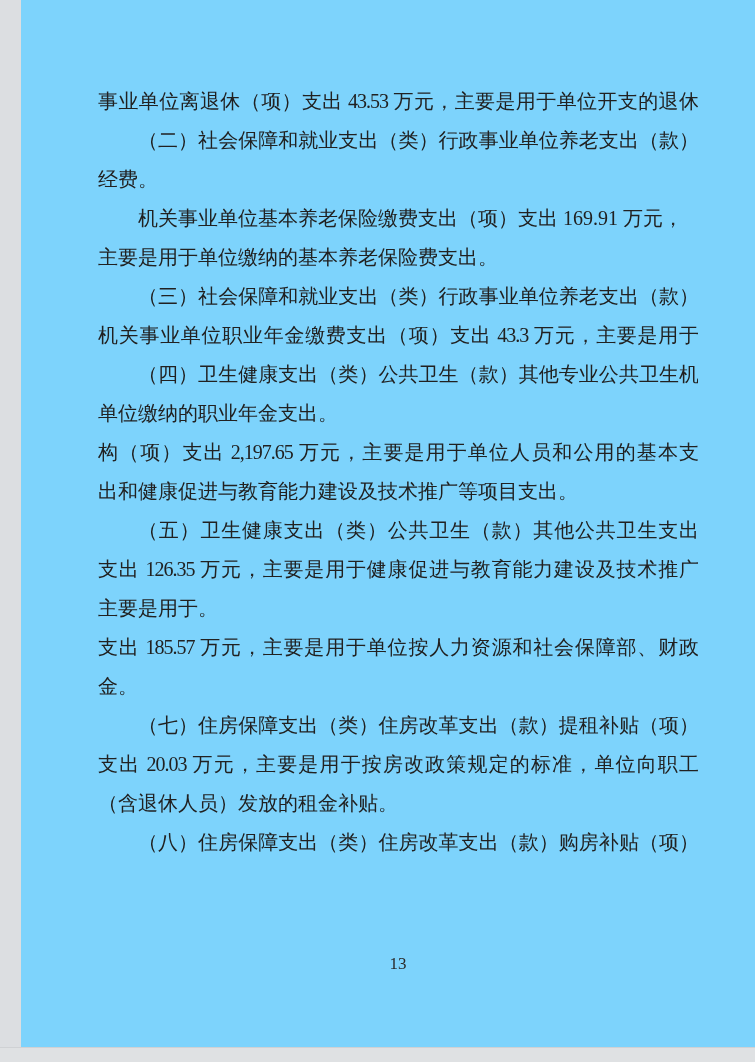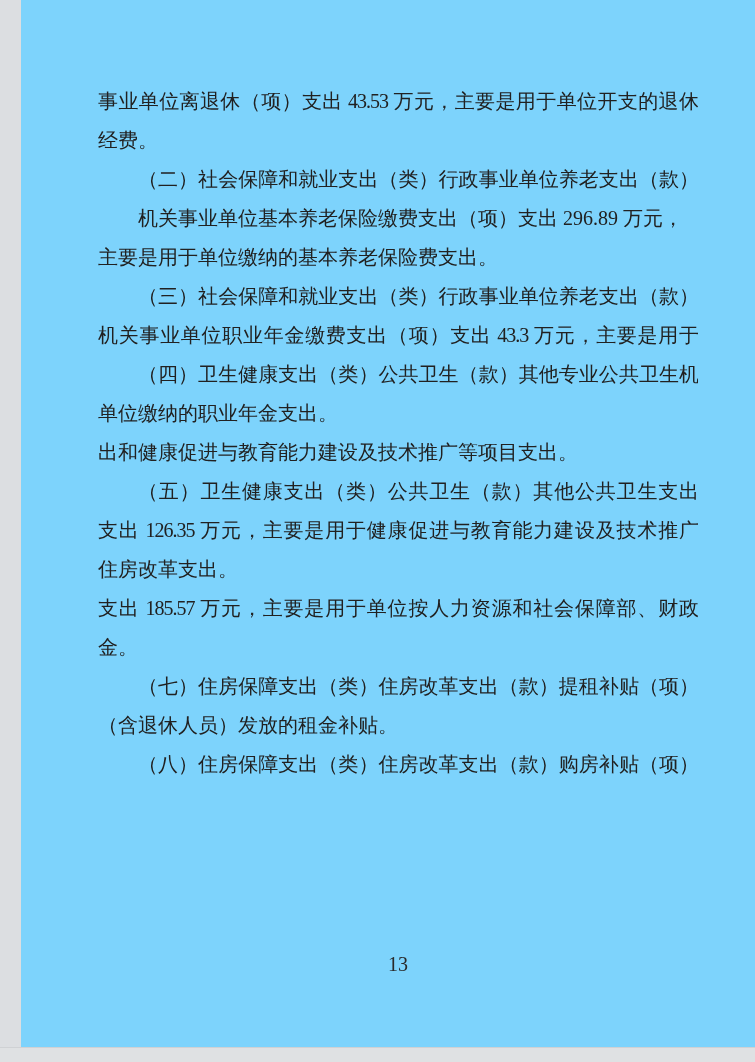--- a/index.html
+++ b/index.html
@@ -59,43 +59,45 @@
     padding-left: 40px;
   }
   .page-number {
     position: absolute;
     left: 77px;
     top: 953px;
     width: 600px;
     height: 22px;
     line-height: 22px;
     text-align: center;
-    font-size: 20px;
+    font-size: 17px;
     color: #2a2a2a;
   }
 </style>
 </head>
 <body>
 
 <div class="page">
   <div class="content" id="content">
       <div class="line j">事业单位离退休（项）支出 43.53 万元，主要是用于单位开支的退休</div>
+      <div class="line j ind">（二）社会保障和就业支出（类）行政事业单位养老支出（款）</div>
       <div class="line">经费。</div>
-      <div class="line j ind">（二）社会保障和就业支出（类）行政事业单位养老支出（款）</div>
-      <div class="line ind">机关事业单位基本养老保险缴费支出（项）支出 296.89 万元，</div>
+      <div class="line ind">机关事业单位基本养老保险缴费支出（项）支出 169.91 万元，</div>
       <div class="line">主要是用于单位缴纳的基本养老保险费支出。</div>
       <div class="line j ind">（三）社会保障和就业支出（类）行政事业单位养老支出（款）</div>
       <div class="line j">机关事业单位职业年金缴费支出（项）支出 43.3 万元，主要是用于</div>
       <div class="line j ind">（四）卫生健康支出（类）公共卫生（款）其他专业公共卫生机</div>
       <div class="line">单位缴纳的职业年金支出。</div>
+      <div class="line j">构（项）支出 2,197.65 万元，主要是用于单位人员和公用的基本支</div>
       <div class="line">出和健康促进与教育能力建设及技术推广等项目支出。</div>
       <div class="line j ind">（五）卫生健康支出（类）公共卫生（款）其他公共卫生支出（项）</div>
       <div class="line j">支出 126.35 万元，主要是用于健康促进与教育能力建设及技术推广</div>
-      <div class="line">住房改革支出。</div>
+      <div class="line">主要是用于。</div>
       <div class="line j">支出 185.57 万元，主要是用于单位按人力资源和社会保障部、财政</div>
       <div class="line">金。</div>
       <div class="line j ind">（七）住房保障支出（类）住房改革支出（款）提租补贴（项）</div>
+      <div class="line j">支出 20.03 万元，主要是用于按房改政策规定的标准，单位向职工</div>
       <div class="line">（含退休人员）发放的租金补贴。</div>
       <div class="line j ind">（八）住房保障支出（类）住房改革支出（款）购房补贴（项）</div>
     </div>
   <div class="page-number">13</div>
 </div>
 <div class="gutter-bottom"></div>
 
 </body></html>

